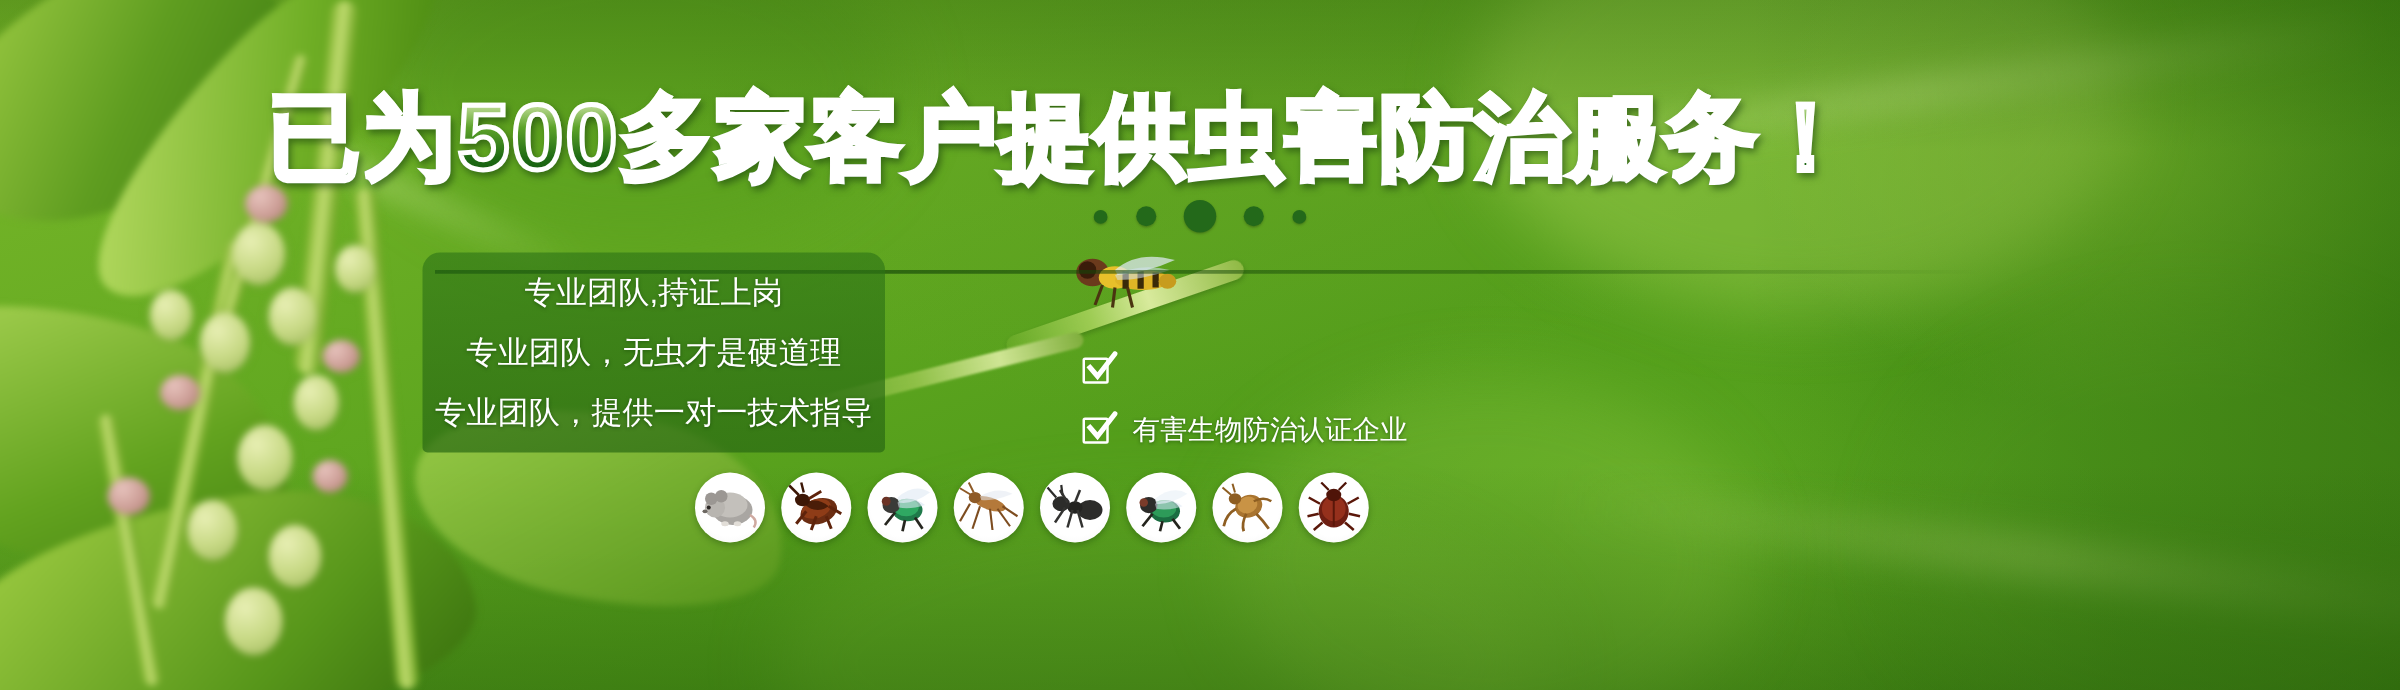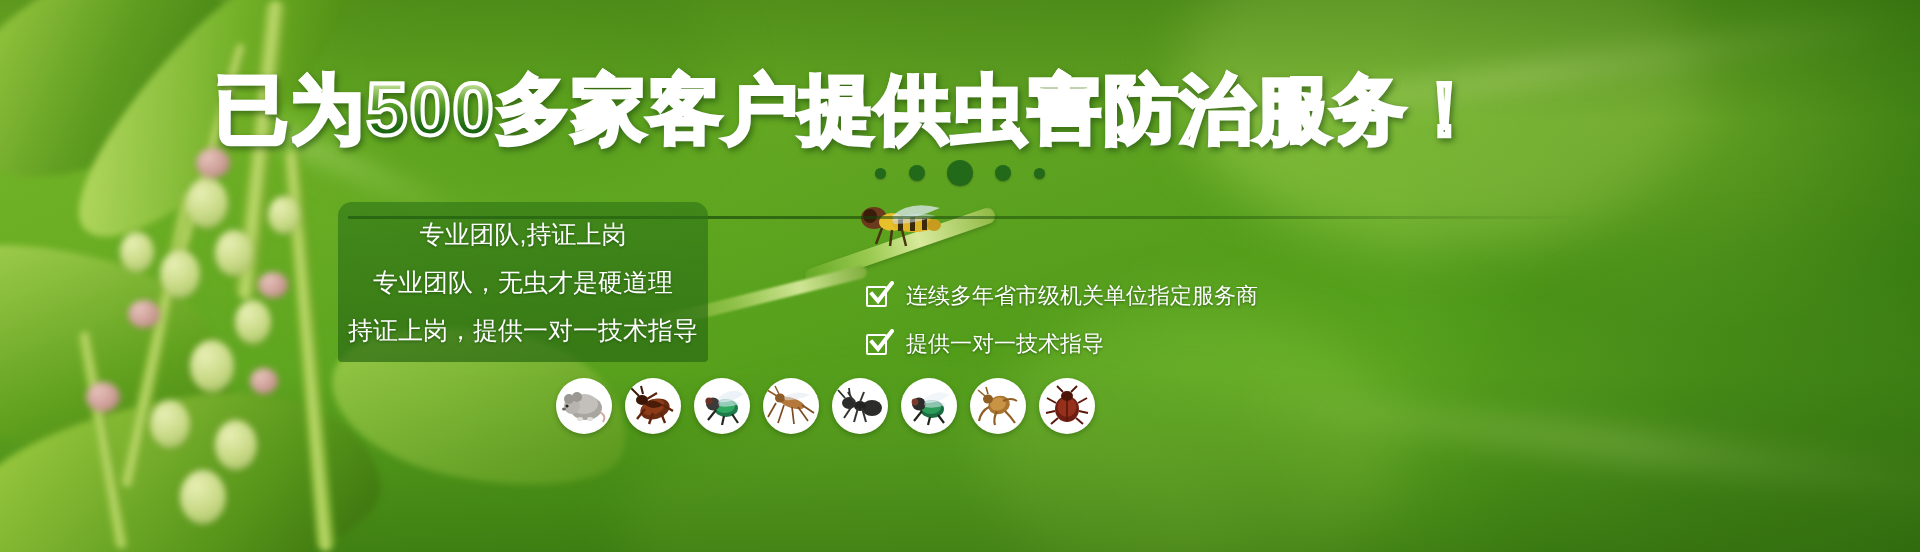--- a/index.html
+++ b/index.html
@@ -214,41 +214,40 @@
     <span class="d-m"></span>
     <span class="d-s"></span>
   </div>
 
   <div class="rule"></div>
 
   <div class="panel"></div>
   <div class="panel-lines">
     <div class="p-line l1">专业团队,持证上岗</div>
     <div class="p-line l2">专业团队，无虫才是硬道理</div>
-    <div class="p-line l3">持证上岗，提供一对一技术指导</div>
+    <div class="p-line l3">专业团队，提供一对一技术指导</div>
   </div>
 
   <div class="checks">
     <div class="check-row">
       <span class="cbox">
         <span class="sq"></span>
         <svg class="tick" viewBox="0 0 26 26">
             <path d="M4 13 L10 20 L24 2" stroke="#ffffff" stroke-width="4" fill="none" stroke-linecap="square"></path>
           </svg>
       </span>
-      <span class="check-text">连续多年省市级机关单位指定服务商</span>
     </div>
     <div class="check-row">
       <span class="cbox">
         <span class="sq"></span>
         <svg class="tick" viewBox="0 0 26 26">
             <path d="M4 13 L10 20 L24 2" stroke="#ffffff" stroke-width="4" fill="none" stroke-linecap="square"></path>
           </svg>
       </span>
-      <span class="check-text">提供一对一技术指导</span>
+      <span class="check-text">有害生物防治认证企业</span>
     </div>
   </div>
 
   <div class="pests">
 
     <div class="pest">
       <svg width="48" height="40" viewBox="0 0 48 40">
         <ellipse cx="26" cy="22" rx="16" ry="12" fill="#a9a6a2"></ellipse>
         <ellipse cx="24" cy="18" rx="14" ry="10" fill="#c3c0bb"></ellipse>
         <ellipse cx="12" cy="20" rx="8" ry="8" fill="#b8b5b0"></ellipse>

